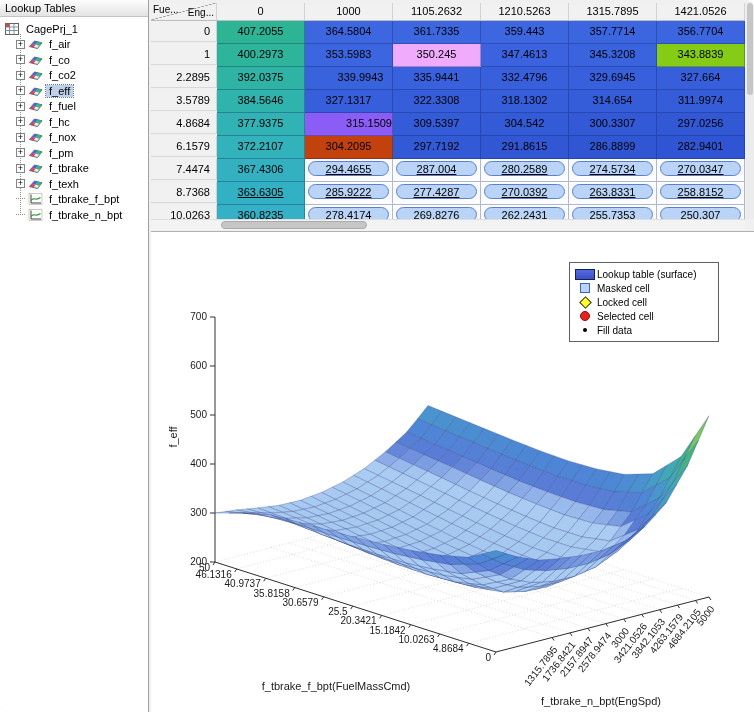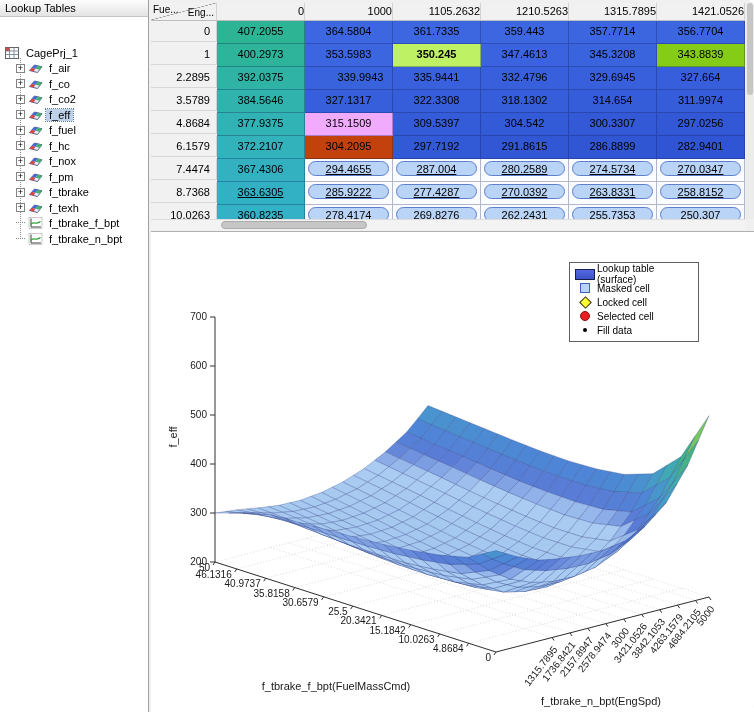--- a/index.html
+++ b/index.html
@@ -6,41 +6,41 @@
   #app{position:relative;width:754px;height:712px;background:#f0f0f0;
        font-family:"Liberation Sans",sans-serif;font-size:11px;color:#000;overflow:hidden;border-radius:8px;}
 
   
   #sidebar{position:absolute;left:0;top:0;width:149px;height:712px;background:#ffffff;
            border-right:1px solid #a0a0a0;box-sizing:border-box;}
   .sidebar-header{height:17px;background:linear-gradient(#fdfdfd,#e3e3e3);
                   border-bottom:1px solid #c4c4c4;padding:2px 0 0 5px;box-sizing:border-box;}
   #tree{padding:4px 0 0 3px;position:relative;white-space:nowrap;}
   .titem{height:15.5px;display:flex;align-items:center;cursor:default;}
-  .troot{padding-left:2px;margin-top:24px;}
+  .troot{padding-left:2px;}
   .tchild{padding-left:13px;}
   .tkids{position:relative;}
   .tkids::before{content:"";position:absolute;left:17px;top:-3px;height:calc(100% - 5px);
                  border-left:1px dotted #909090;}
   .plus{width:9px;height:9px;border:1px solid #848484;background:#fff;font-size:9px;
         line-height:7px;text-align:center;margin-right:3px;box-sizing:border-box;
         position:relative;z-index:1;flex:0 0 auto;}
   .stub{width:9px;height:1px;border-top:1px dotted #909090;margin-right:3px;flex:0 0 auto;
         position:relative;z-index:1;}
   .ticon{width:16px;display:inline-flex;align-items:center;margin-right:2px;flex:0 0 auto;}
   .ticon svg{display:block;}
   .tlabel{padding:0 3px;}
   .sel .tlabel{background:#bed1e8;outline:1px dotted #5c7ba6;}
 
   
   #table-area{position:absolute;left:151px;top:0;width:603px;height:231px;background:#f0f0f0;}
   #lt{position:absolute;left:0;top:3px;width:594px;}
   .trow{display:flex;}
   .th{height:18px;line-height:17px;background:#f1f1f1;border-right:1px solid #d2d2d2;
-      border-bottom:1px solid #bdbdbd;text-align:right;box-sizing:border-box;flex:0 0 auto;}
+      border-bottom:1px solid #bdbdbd;text-align:center;box-sizing:border-box;flex:0 0 auto;}
   .colh{width:88px;}
   .corner{width:66px;position:relative;
       background:linear-gradient(to right bottom,#f1f1f1 48.5%,#9f9f9f 49.5%,#9f9f9f 50.5%,#f1f1f1 51.5%);}
   .c-top{position:absolute;left:2px;top:2px;font-size:10px;line-height:10px;}
   .c-bot{position:absolute;right:2px;bottom:2px;font-size:10px;line-height:10px;}
   .rh{width:66px;height:21px;line-height:21px;background:#f1f1f1;border-right:1px solid #d2d2d2;
       border-bottom:1px solid #d8d8d8;text-align:right;padding-right:6px;box-sizing:border-box;flex:0 0 auto;}
   .dc{width:88px;height:23px;line-height:20px;text-align:center;box-sizing:border-box;flex:0 0 auto;
       border-right:1px solid rgba(12,22,80,0.30);border-bottom:1px solid rgba(12,22,80,0.30);}
   .dc.masked{background:#fbfcff;text-decoration:underline;}
@@ -52,21 +52,21 @@
           border:1px solid #ababab;border-radius:4px;box-sizing:border-box;}
   #vscroll{position:absolute;left:595px;top:3px;width:8px;height:216px;background:#ececec;}
   #vthumb{position:absolute;left:1px;top:0;width:6px;height:92px;background:#c6c6c6;
           border-radius:3px;}
 
   
   #plot-area{position:absolute;left:151px;top:231px;width:603px;height:481px;background:#ffffff;
              border-top:1px solid #b0b0b0;box-sizing:border-box;}
   #plot-svg{position:absolute;left:0;top:0;}
   #plot-svg text{font-family:"Liberation Sans",sans-serif;fill:#1a1a1a;}
-  #legend{position:absolute;left:418px;top:30px;width:130px;background:#ffffff;
+  #legend{position:absolute;left:418px;top:30px;width:150px;background:#ffffff;
           border:1px solid #606060;padding:4px 3px;box-sizing:border-box;}
   .lgrow{display:flex;align-items:center;height:14px;font-size:10px;}
   .lgmbox{width:24px;display:flex;justify-content:center;align-items:center;flex:0 0 auto;}
   .m-surface{width:18px;height:9px;background:linear-gradient(#5468e0,#3c50c8);border:1px solid #14204a;}
   .m-masked-square{width:8px;height:8px;background:#b9d4f6;border:1px solid #3c62c0;}
   .m-locked-diamond{width:7px;height:7px;background:#ffff30;border:1px solid #303030;transform:rotate(45deg);}
   .m-selected-circle{width:8px;height:8px;background:#e62020;border:1px solid #8a1010;border-radius:50%;}
   .m-fill-dot{width:4px;height:4px;background:#000;border-radius:50%;}
 </style>
 </head>
@@ -257,21 +257,21 @@
             <div class="dc" style="background: rgb(61, 103, 225);">364.5804</div>
             <div class="dc" style="background: rgb(61, 103, 225);">361.7335</div>
             <div class="dc" style="background: rgb(61, 102, 225);">359.443</div>
             <div class="dc" style="background: rgb(60, 102, 224);">357.7714</div>
             <div class="dc" style="background: rgb(60, 102, 224);">356.7704</div>
           </div>
           <div class="trow">
             <div class="rh">1</div>
             <div class="dc" style="background: rgb(45, 180, 155);">400.2973</div>
             <div class="dc" style="background: rgb(60, 101, 224);">353.5983</div>
-            <div class="dc" style="background: #bef264; font-weight: bold;">350.245</div>
+            <div class="dc" style="background: #f0abfc;">350.245</div>
             <div class="dc" style="background: rgb(59, 99, 223);">347.4613</div>
             <div class="dc" style="background: rgb(58, 99, 222);">345.3208</div>
             <div class="dc" style="background: #84cc16;">343.8839</div>
           </div>
           <div class="trow">
             <div class="rh">2.2895</div>
             <div class="dc" style="background: rgb(47, 179, 165);">392.0375</div>
             <div class="dc" style="background: rgb(57, 98, 221); padding-left: 24px;">339.9943</div>
             <div class="dc" style="background: rgb(57, 97, 221);">335.9441</div>
             <div class="dc" style="background: rgb(56, 96, 220);">332.4796</div>
@@ -283,21 +283,21 @@
             <div class="dc" style="background: rgb(48, 179, 173);">384.5646</div>
             <div class="dc" style="background: rgb(55, 95, 219);">327.1317</div>
             <div class="dc" style="background: rgb(54, 94, 218);">322.3308</div>
             <div class="dc" style="background: rgb(54, 93, 218);">318.1302</div>
             <div class="dc" style="background: rgb(53, 92, 217);">314.654</div>
             <div class="dc" style="background: rgb(53, 92, 217);">311.9974</div>
           </div>
           <div class="trow">
             <div class="rh">4.8684</div>
             <div class="dc" style="background: rgb(49, 178, 180);">377.9375</div>
-            <div class="dc" style="background: #f0abfc;">315.1509</div>
+            <div class="dc" style="background: #8b5cf6; text-align: right;">315.1509</div>
             <div class="dc" style="background: rgb(52, 91, 216);">309.5397</div>
             <div class="dc" style="background: rgb(51, 90, 215);">304.542</div>
             <div class="dc" style="background: rgb(51, 89, 215);">300.3307</div>
             <div class="dc" style="background: rgb(50, 88, 214);">297.0256</div>
           </div>
           <div class="trow">
             <div class="rh">6.1579</div>
             <div class="dc" style="background: rgb(50, 178, 186);">372.2107</div>
             <div class="dc" style="background: #c2410c;">304.2095</div>
             <div class="dc" style="background: rgb(50, 89, 214);">297.7192</div>

